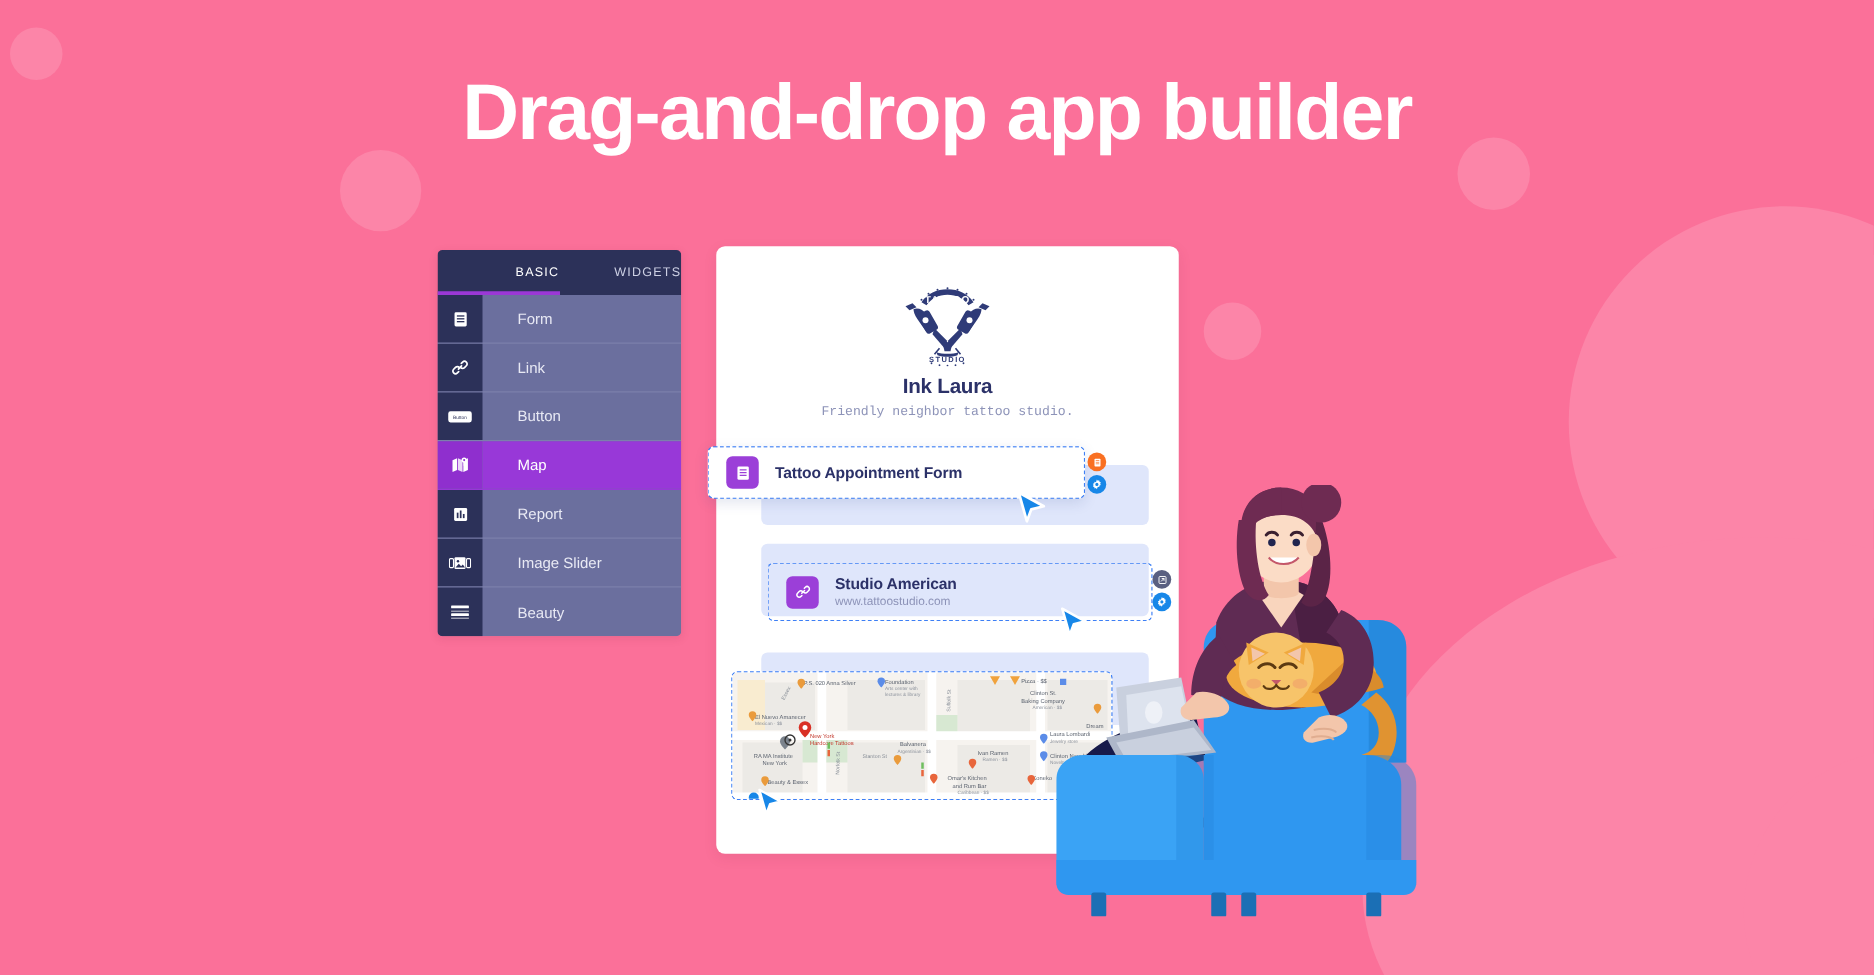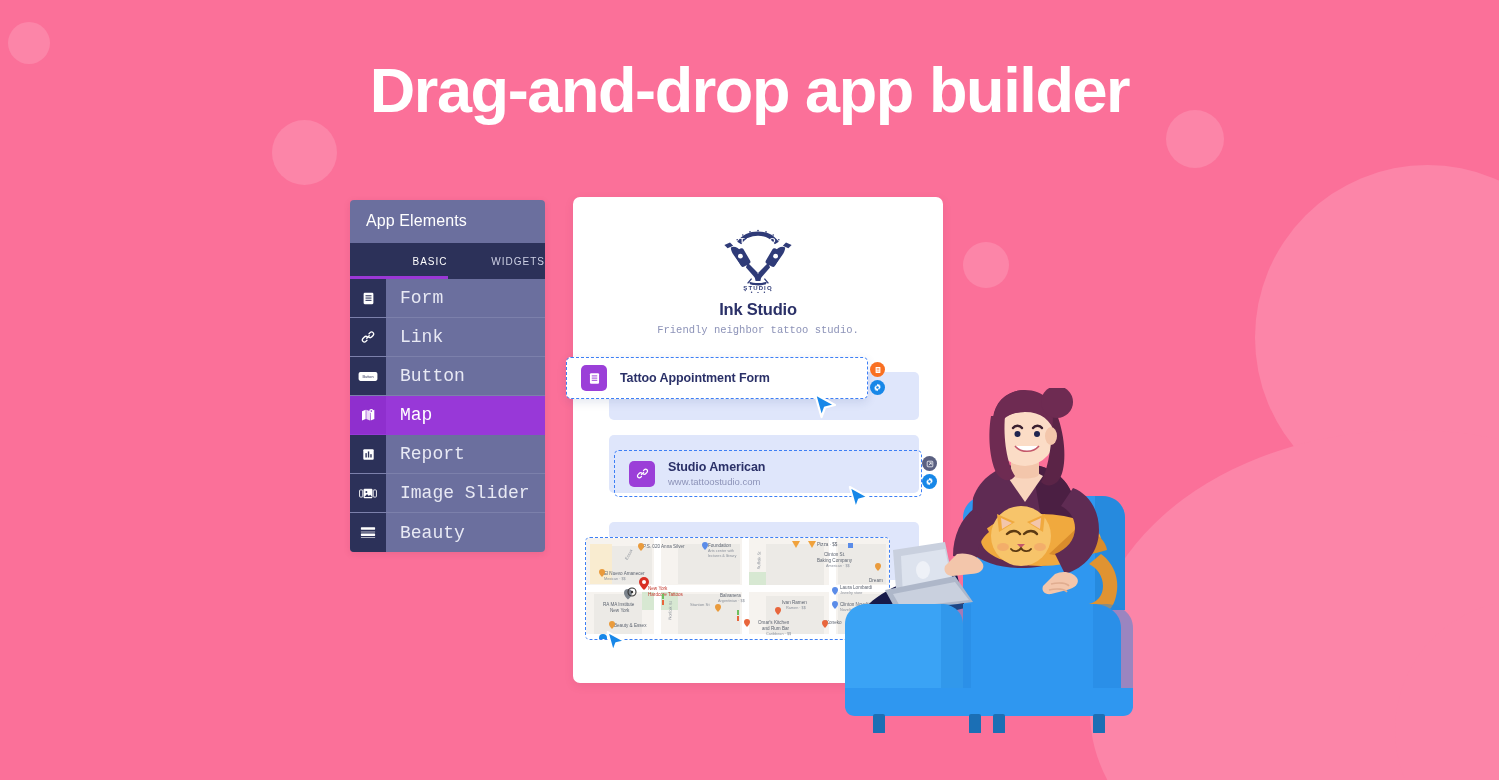--- a/index.html
+++ b/index.html
@@ -79,24 +79,23 @@
   .sb-ico {
     width: 36px;
     background: #2c3159;
     display: flex; align-items: center; justify-content: center;
     flex: none;
     color: #ffffff;
   }
   .sb-lbl {
     flex: 1;
     display: flex; align-items: center;
-    padding-left: 14px;
+    padding-left: 28px;
     color: #e8e9f4;
-    font-size: 18px;
-    font-family: Liberation Mono, monospace;
+    font-size: 12px;
   }
   .sb-item.active .sb-ico { background: #8f2fce; }
   .sb-item.active .sb-lbl { background: #9838d8; color: #ffffff; }
   .sb-item.active { border-bottom-color: #9838d8; }
 
   
   .canvas {
     position: absolute; left: 573px; top: 197px;
     width: 370px; height: 486px;
     background: #ffffff;
@@ -189,21 +188,20 @@
   <div class="blob b3"></div>
   <div class="blob b4"></div>
   <div class="blob b5"></div>
   <div class="blob b6"></div>
   <div class="blob b7"></div>
 </div>
 
 <h1 class="page-title">Drag-and-drop app builder</h1>
 
 <div class="sidebar">
-  <div class="sb-header">App Elements</div>
 
   <div class="sb-tabs">
     <div class="sb-tab active">BASIC</div>
     <div class="sb-tab">WIDGETS</div>
   </div>
 
   <div class="sb-list">
 
     <div class="sb-item">
       <span class="sb-ico">
@@ -320,21 +318,21 @@
       <path d="M49 76c6 2 16 2 22 0l-1 3c-6 2-14 2-20 0z"></path>
       <text x="60" y="86" font-size="7.5" font-weight="bold" fill="#2f3b78" text-anchor="middle" font-family="Liberation Sans, sans-serif" letter-spacing="1.4">STUDIO</text>
       <circle cx="44" cy="87" r=".9"></circle>
         <circle cx="52" cy="89" r=".9"></circle>
         <circle cx="60" cy="89.5" r=".9"></circle>
       <circle cx="68" cy="89" r=".9"></circle>
         <circle cx="76" cy="87" r=".9"></circle>
     </g>
   </svg>
 
-  <div class="app-name">Ink Studio</div>
+  <div class="app-name">Ink Laura</div>
   <div class="app-tagline">Friendly neighbor tattoo studio.</div>
 
   <div class="dropzone dz1"></div>
   <div class="dropzone dz2"></div>
   <div class="dropzone dz3"></div>
 </div>
 
 <div class="elcard dragging card-form">
   <span class="el-ico">
     <svg width="13" height="13" viewBox="0 0 16 16">

